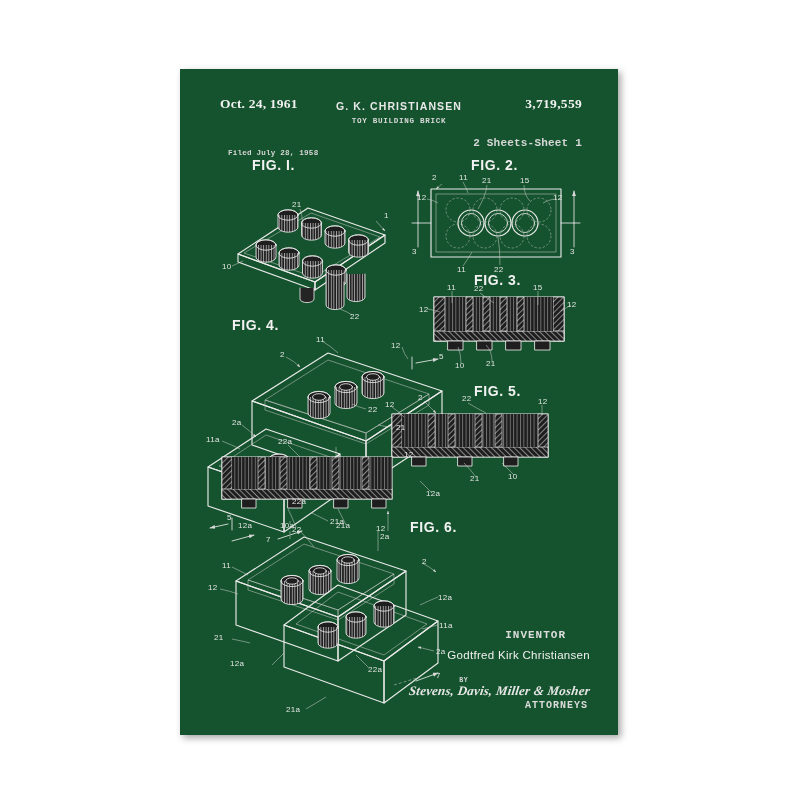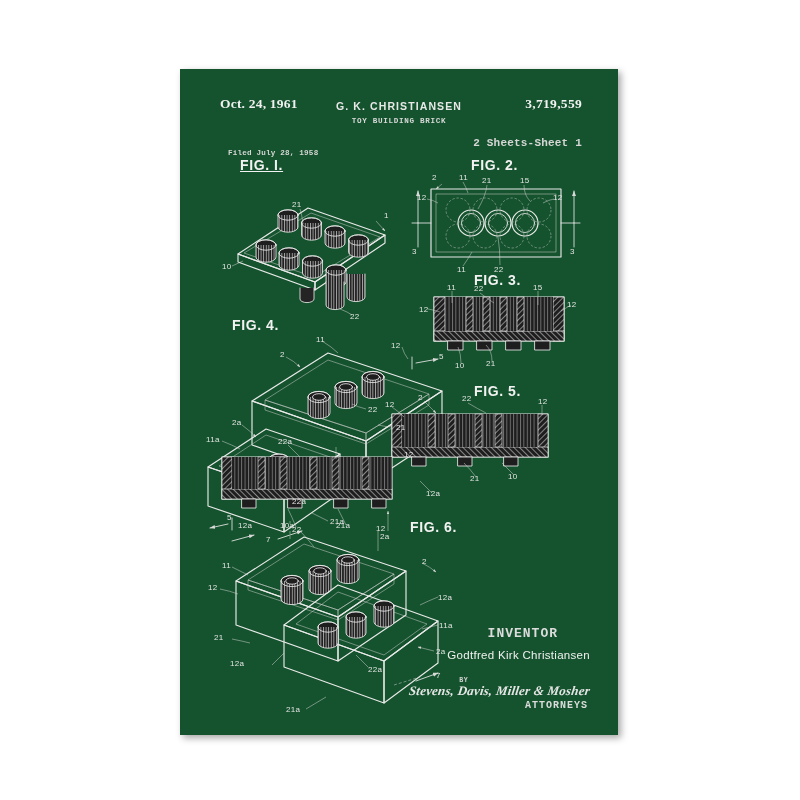--- a/index.html
+++ b/index.html
@@ -30,22 +30,22 @@
             font-size:11px;font-weight:700;color:#d6d6d6;letter-spacing:.2px;}
 
   
   .figcap{position:absolute;font-size:14px;font-weight:700;color:#f2f2f2;letter-spacing:.6px;white-space:nowrap;}
 
   
   .ref{position:absolute;font-family:"Liberation Sans",sans-serif;font-size:8px;
        color:#e4e4e4;letter-spacing:.3px;white-space:nowrap;}
 
   
-  .f-inv{position:absolute;right:60px;bottom:94px;font-family:"Liberation Mono",monospace;
-         font-size:13px;font-weight:700;color:#dcdcdc;letter-spacing:1px;}
+  .f-inv{position:absolute;right:52px;bottom:94px;font-family:"Liberation Mono",monospace;
+         font-size:11px;font-weight:700;color:#dcdcdc;letter-spacing:1px;}
   .f-nm{position:absolute;right:28px;bottom:74px;font-size:11.5px;font-weight:400;
         color:#f0f0f0;letter-spacing:.3px;text-align:center;}
   .f-by{position:absolute;right:150px;bottom:51px;font-family:"Liberation Mono",monospace;
         font-size:6.6px;font-weight:700;color:#d2d2d2;letter-spacing:.4px;}
   .f-sig{position:absolute;right:28px;bottom:36px;font-family:"Liberation Serif",serif;
          font-style:italic;font-size:13px;font-weight:700;color:#e6e6e6;
          letter-spacing:.2px;transform:skewX(-8deg);white-space:nowrap;}
   .f-att{position:absolute;right:30px;bottom:24px;font-family:"Liberation Mono",monospace;
          font-size:10px;font-weight:700;color:#dcdcdc;letter-spacing:1px;}
 
@@ -64,21 +64,21 @@
 
   <div class="hdr">
     <div class="h-date">Oct. 24, 1961</div>
     <div class="h-name">G. K. CHRISTIANSEN</div>
     <div class="h-num">3,719,559</div>
     <div class="h-title">TOY BUILDING BRICK</div>
     <div class="h-filed">Filed July 28, 1958</div>
     <div class="h-sheets">2 Sheets-Sheet 1</div>
   </div>
 
-  <div class="figcap" style="left:60px;top:88px;text-decoration:underline;">FIG. I.</div>
+  <div class="figcap" style="left:72px;top:88px;">FIG. I.</div>
   <div class="figcap" style="left:291px;top:88px;">FIG. 2.</div>
   <div class="figcap" style="left:294px;top:203px;">FIG. 3.</div>
   <div class="figcap" style="left:52px;top:248px;">FIG. 4.</div>
   <div class="figcap" style="left:294px;top:314px;">FIG. 5.</div>
   <div class="figcap" style="left:230px;top:450px;">FIG. 6.</div>
 
   <svg class="dw" viewBox="0 0 438 666">
     <defs>
 
       <pattern id="hatchR" width="4" height="4" patternUnits="userSpaceOnUse" patternTransform="rotate(45)">

